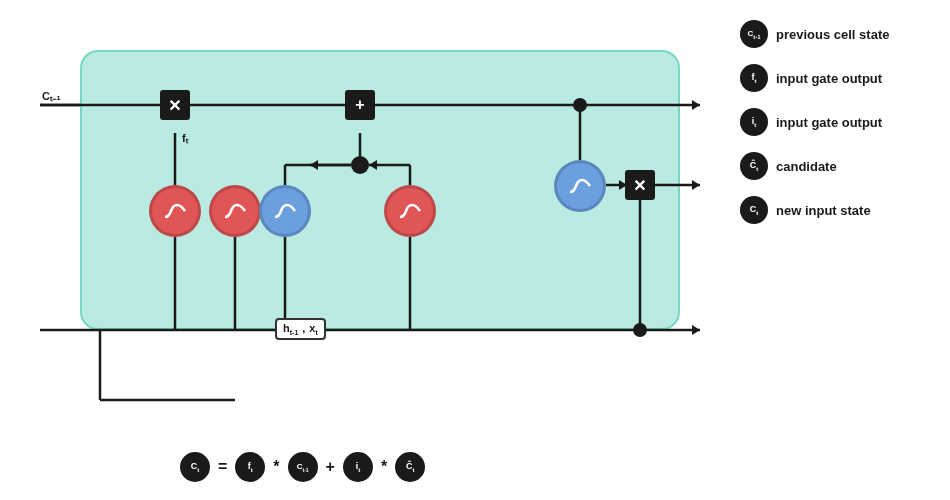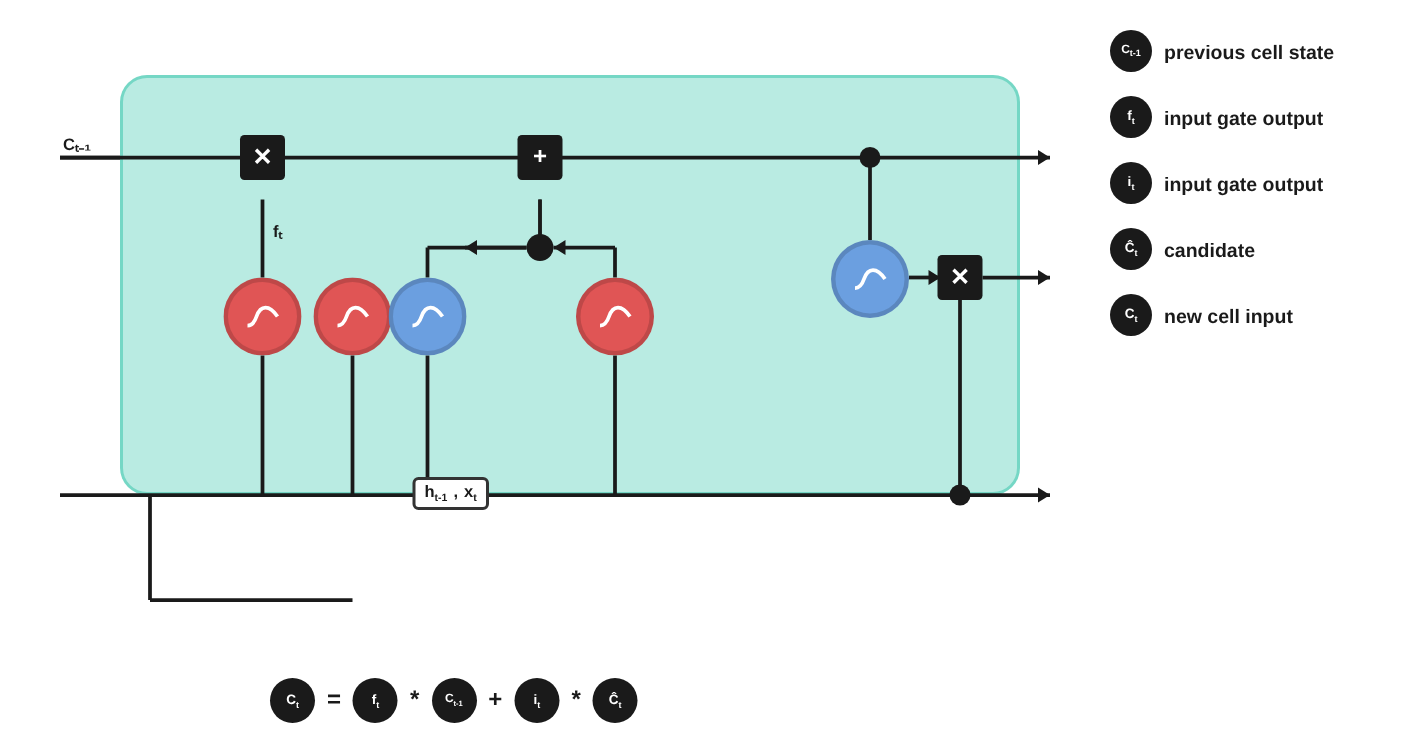--- a/index.html
+++ b/index.html
@@ -273,21 +273,21 @@
   <div class="sigma sigma-blue" style="left:534px; top:130px;">
     <svg width="32" height="32" viewBox="0 0 32 32">
       <path d="M6,22 Q10,22 12,16 Q14,10 18,10 Q22,10 26,16" stroke="white" stroke-width="2.5" fill="none"></path>
     </svg>
   </div>
 
   <div class="small-label" style="left:22px; top:58px;">
     <span>Cₜ₋₁</span>
   </div>
 
-  <div class="small-label" style="left:162px; top:116px;">
+  <div class="small-label" style="left:162px; top:100px;">
     <span>fₜ</span>
   </div>
 
   <div class="bracket-label" style="left:255px; top:288px;">
     <span>h<sub style="font-size:7px">t-1</sub></span>
     <span>,</span>
     <span>x<sub style="font-size:7px">t</sub></span>
   </div>
 
 </div>
@@ -314,21 +314,21 @@
   <div class="legend-item">
     <div class="legend-circle">
       <span style="font-size:9px;">Ĉ<sub style="font-size:6px">t</sub></span>
     </div>
     <span class="legend-text">candidate</span>
   </div>
   <div class="legend-item">
     <div class="legend-circle">
       <span style="font-size:9px;">C<sub style="font-size:6px">t</sub></span>
     </div>
-    <span class="legend-text">new cell input</span>
+    <span class="legend-text">new input state</span>
   </div>
 </div>
 
 <div class="formula">
   <div class="formula-circle">
     <span style="font-size:9px;">C<sub style="font-size:6px">t</sub></span>
   </div>
   <span class="formula-text">=</span>
   <div class="formula-circle">
     <span style="font-size:9px;">f<sub style="font-size:6px">t</sub></span>

